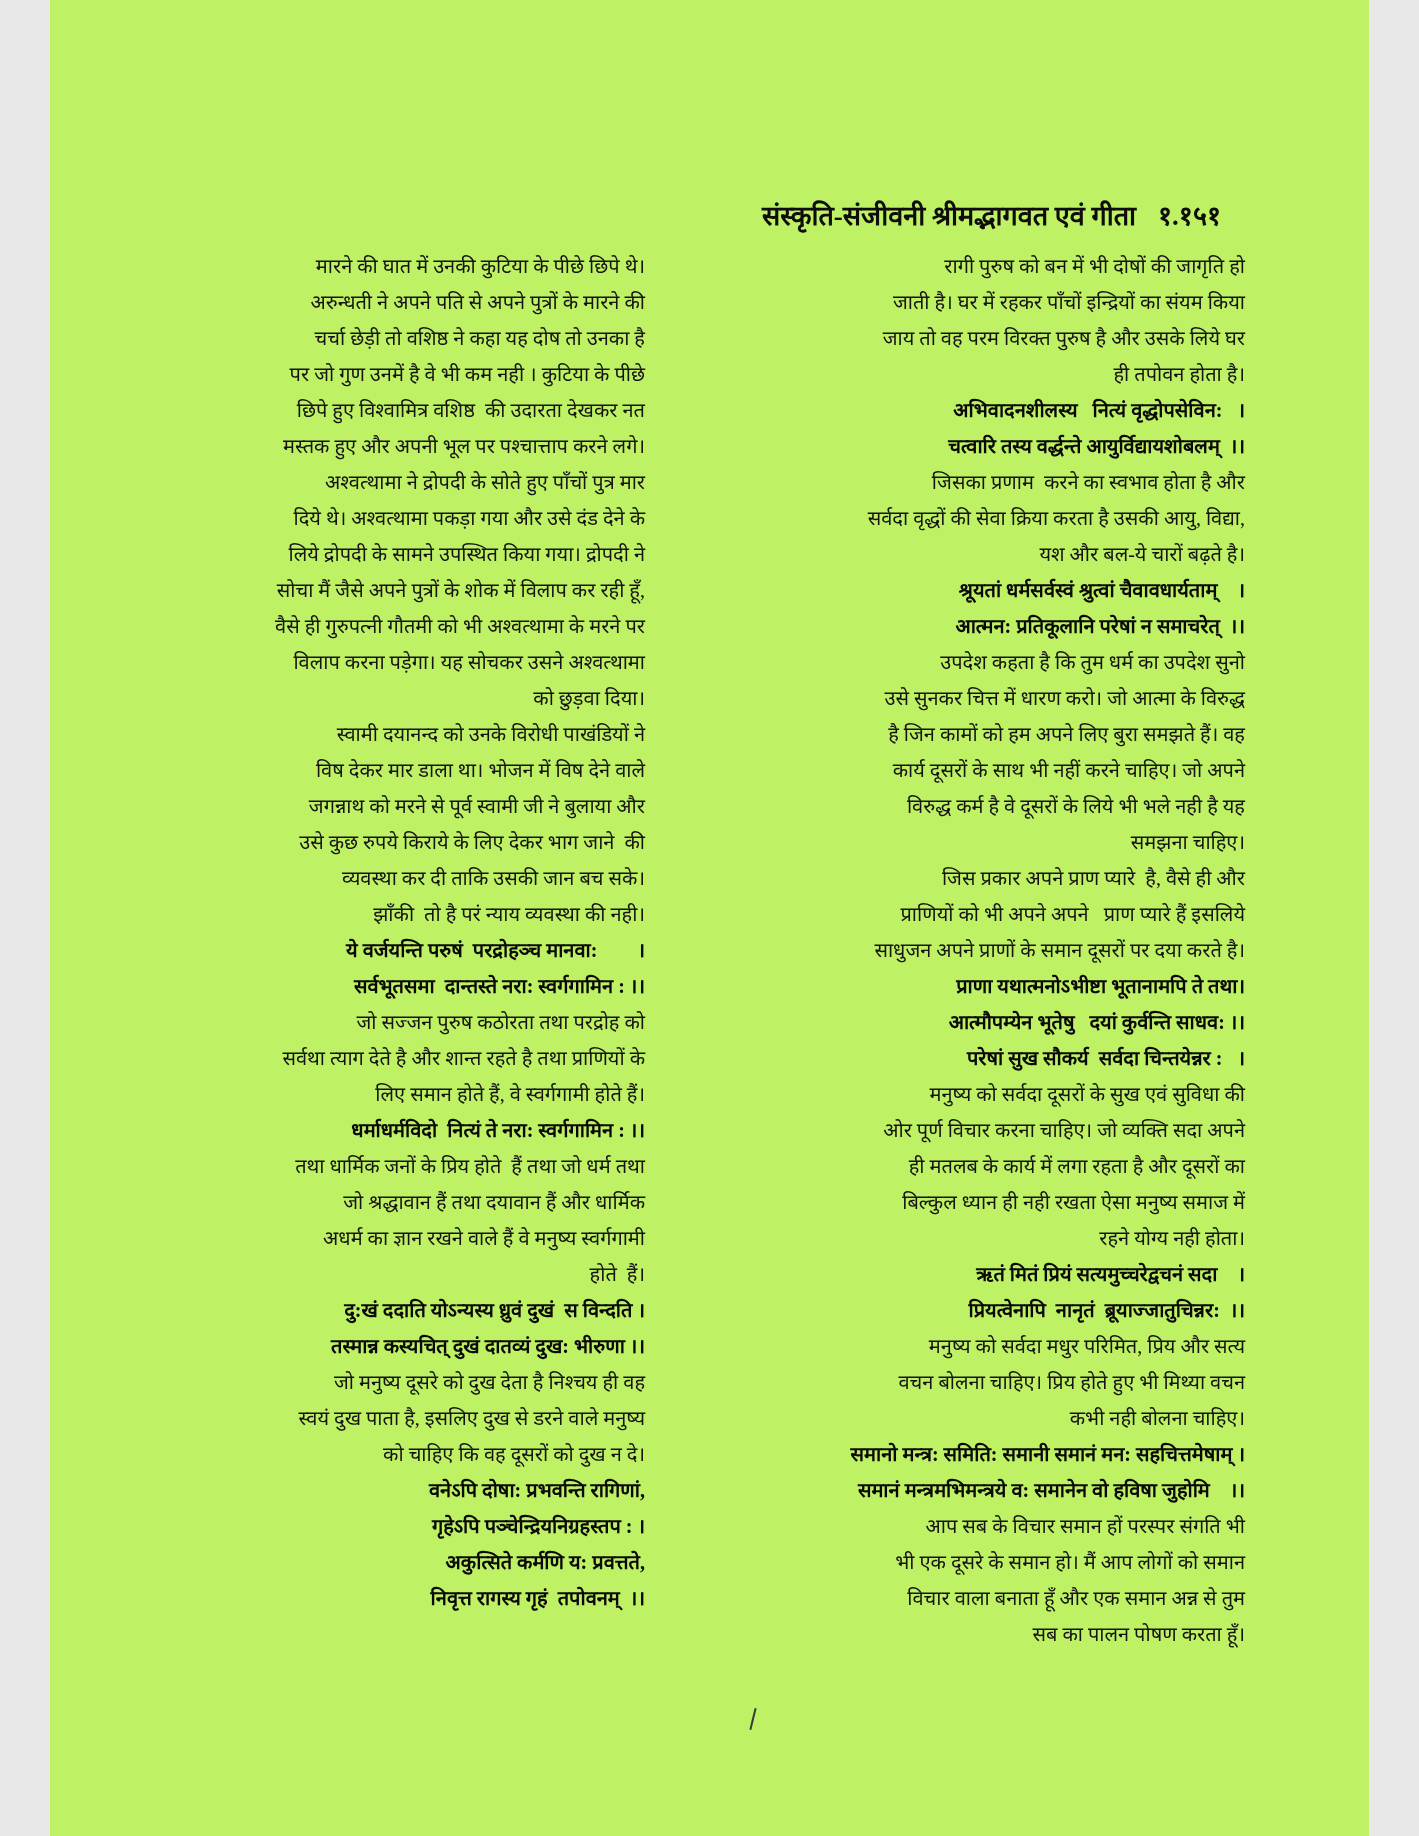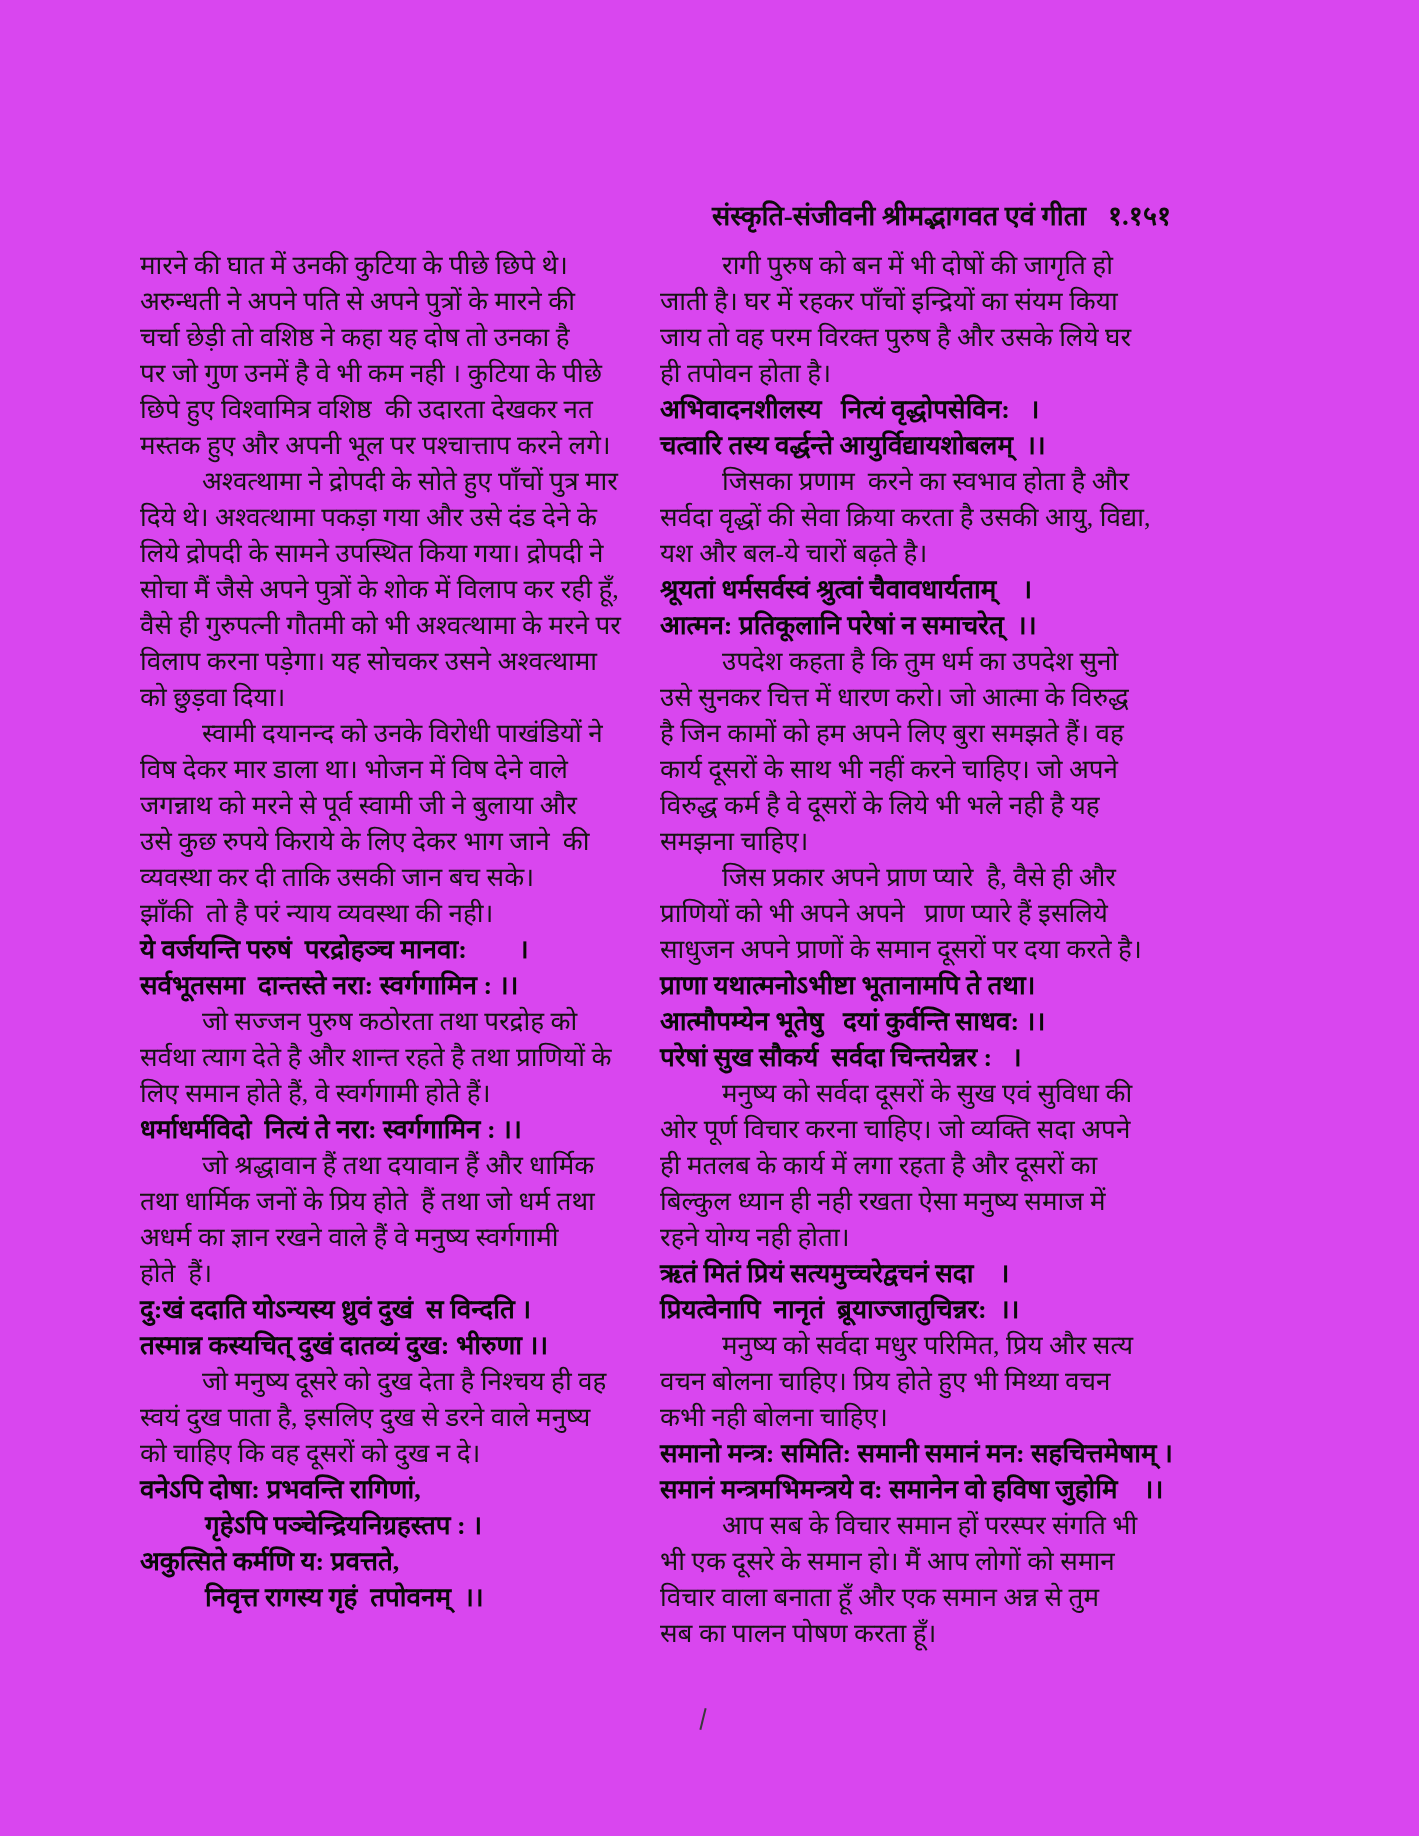--- a/index.html
+++ b/index.html
@@ -1,40 +1,41 @@
 <!DOCTYPE html>
 <html><head>
 <meta charset="utf-8">
 <style>
   html, body { margin: 0; padding: 0; background: #e8e8e8; }
   .page {
     position: relative;
-    width: 1419px;
+    width: 1319px;
     height: 1836px;
     margin: 0 auto;
-    background: #d946ef;
+    background: #bef264;
     overflow: hidden;
     font-family: "Liberation Serif", "DejaVu Serif", serif;
     color: #161412;
+    text-align: right;
   }
   .page-header {
     position: absolute;
     top: 196px;
     left: 712px;
     display: flex;
     gap: 22px;
     font-size: 27px;
     font-weight: bold;
     white-space: pre;
     color: #0e0d0b;
   }
   .column {
     position: absolute;
     top: 248px;
-    font-size: 26px;
+    font-size: 20px;
     line-height: 36px;
   }
   .column.left  { left: 140px; width: 455px; }
   .column.right { left: 660px; width: 535px; }
   .para { margin: 0; }
   .para.verse { font-weight: bold; color: #0a0908; }
   .line {
     white-space: pre;
     min-height: 36px;
   }
@@ -93,22 +94,22 @@
       </div>
       <div class="para body">
         <div class="line indent">जो सज्जन पुरुष कठोरता तथा परद्रोह को</div>
         <div class="line">सर्वथा त्याग देते है और शान्त रहते है तथा प्राणियों के</div>
         <div class="line">लिए समान होते हैं, वे स्वर्गगामी होते हैं।</div>
       </div>
       <div class="para verse">
         <div class="line">धर्माधर्मविदो  नित्यं ते नरा: स्वर्गगामिन : ।।</div>
       </div>
       <div class="para body">
+        <div class="line">तथा धार्मिक जनों के प्रिय होते  हैं तथा जो धर्म तथा</div>
         <div class="line indent">जो श्रद्धावान हैं तथा दयावान हैं और धार्मिक</div>
-        <div class="line">तथा धार्मिक जनों के प्रिय होते  हैं तथा जो धर्म तथा</div>
         <div class="line">अधर्म का ज्ञान रखने वाले हैं वे मनुष्य स्वर्गगामी</div>
         <div class="line">होते  हैं।</div>
       </div>
       <div class="para verse">
         <div class="line">दु:खं ददाति योऽन्यस्य ध्रुवं दुखं  स विन्दति ।</div>
         <div class="line">तस्मान्न कस्यचित् दुखं दातव्यं दुख: भीरुणा ।।</div>
       </div>
       <div class="para body">
         <div class="line indent">जो मनुष्य दूसरे को दुख देता है निश्चय ही वह</div>
         <div class="line">स्वयं दुख पाता है, इसलिए दुख से डरने वाले मनुष्य</div>

